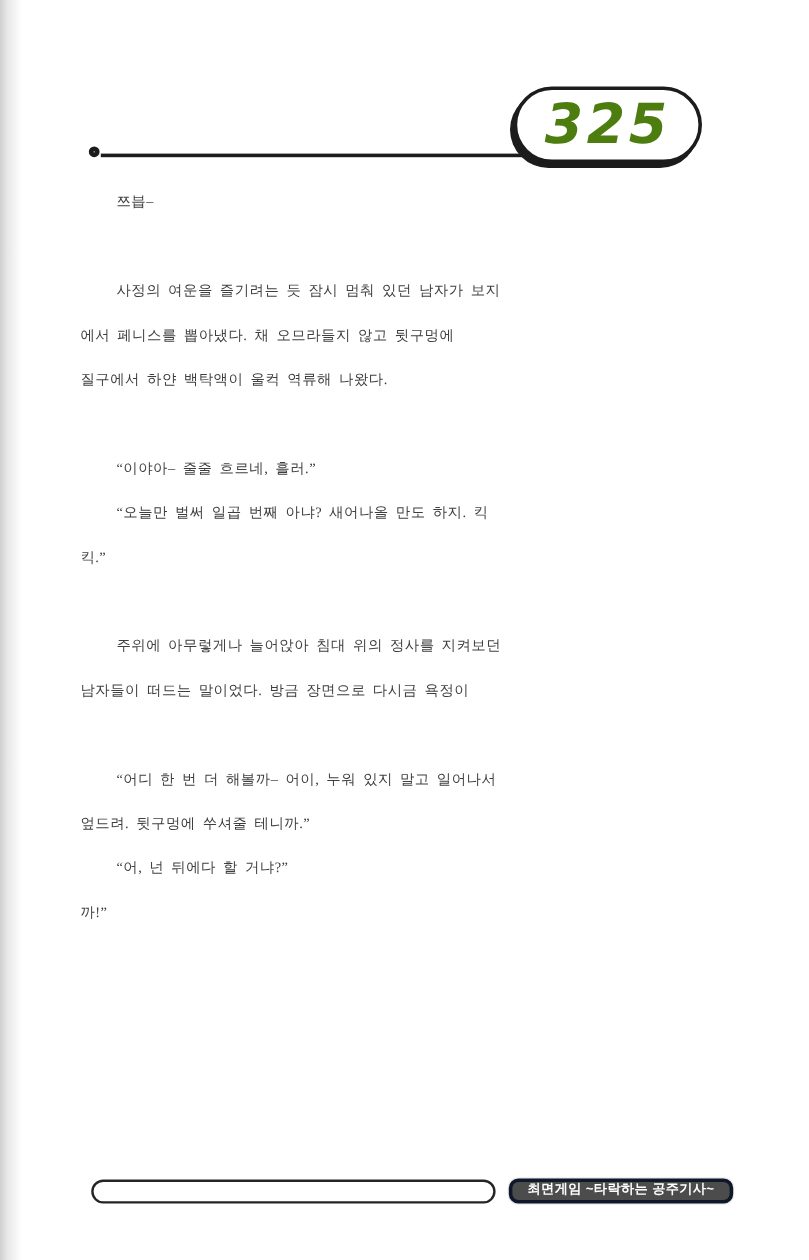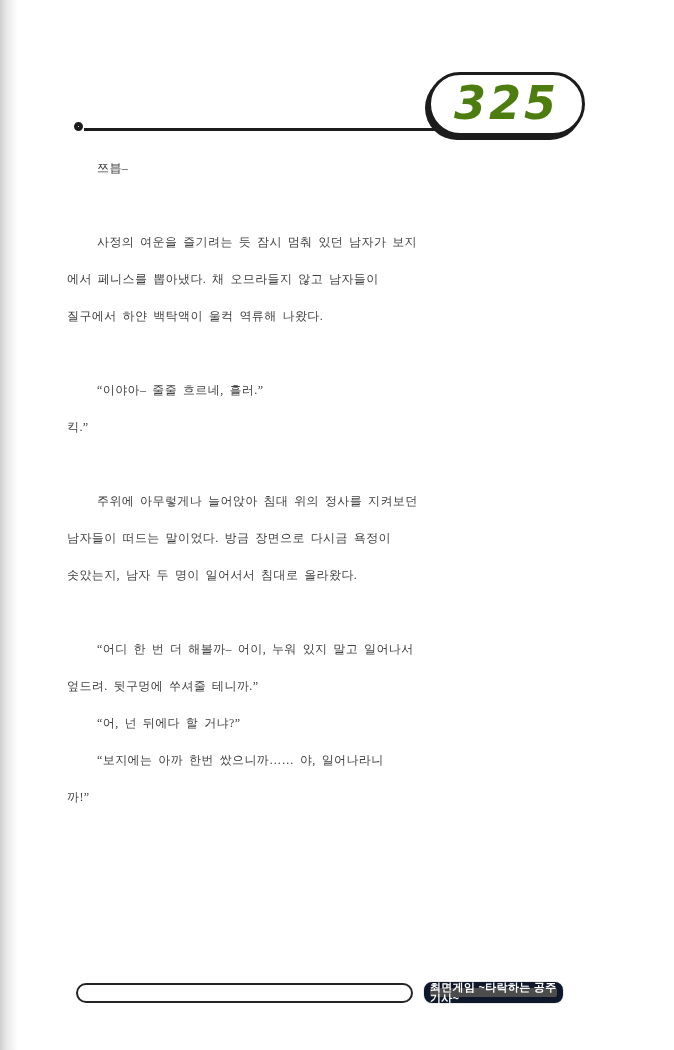--- a/index.html
+++ b/index.html
@@ -94,23 +94,23 @@
     position: absolute;
     left: 76px; top: 983px;
     width: 337px; height: 20px;
     background: #fff;
     border: 2px solid #252525;
     border-radius: 11px;
   }
   .series-title-badge {
     position: absolute;
     left: 424px; top: 982px;
-    width: 139px; height: 21px;
+    width: 187px; height: 21px;
     background: var(--badge-bg);
-    border: 6px solid #0f172a;
+    border: 3px solid #0f172a;
     border-radius: 8px;
     display: flex;
     align-items: center;
     justify-content: center;
     box-shadow: 0 0 0 1px rgba(0,0,0,0.08);
   }
   .series-title-badge .title {
     font-family: "Liberation Sans", "DejaVu Sans", sans-serif;
     font-weight: bold;
     font-size: 11px;
@@ -130,34 +130,33 @@
   <div class="rule-line"></div>
 
   <div class="page-number-badge">
     <span class="num">325</span>
   </div>
 
   <div class="text-body">
       <div class="line indent">쯔븝–</div>
       <div class="line spacer"></div>
       <div class="line indent">사정의 여운을 즐기려는 듯 잠시 멈춰 있던 남자가 보지</div>
-      <div class="line">에서 페니스를 뽑아냈다. 채 오므라들지 않고 남자들이</div>
+      <div class="line">에서 페니스를 뽑아냈다. 채 오므라들지 않고 뒷구멍에</div>
       <div class="line">질구에서 하얀 백탁액이 울컥 역류해 나왔다.</div>
       <div class="line spacer"></div>
       <div class="line indent">“이야아– 줄줄 흐르네, 흘러.”</div>
+      <div class="line indent">“오늘만 벌써 일곱 번째 아냐? 새어나올 만도 하지. 킥</div>
       <div class="line">킥.”</div>
       <div class="line spacer"></div>
       <div class="line indent">주위에 아무렇게나 늘어앉아 침대 위의 정사를 지켜보던</div>
       <div class="line">남자들이 떠드는 말이었다. 방금 장면으로 다시금 욕정이</div>
-      <div class="line">솟았는지, 남자 두 명이 일어서서 침대로 올라왔다.</div>
       <div class="line spacer"></div>
       <div class="line indent">“어디 한 번 더 해볼까– 어이, 누워 있지 말고 일어나서</div>
       <div class="line">엎드려. 뒷구멍에 쑤셔줄 테니까.”</div>
       <div class="line indent">“어, 넌 뒤에다 할 거냐?”</div>
-      <div class="line indent">“보지에는 아까 한번 쌌으니까…… 야, 일어나라니</div>
       <div class="line">까!”</div>
     </div>
 
   <div class="footer-rule-pill"></div>
   <div class="series-title-badge">
     <span class="title">최면게임 ~타락하는 공주기사~</span>
   </div>
 </div>
 
 </body></html>

